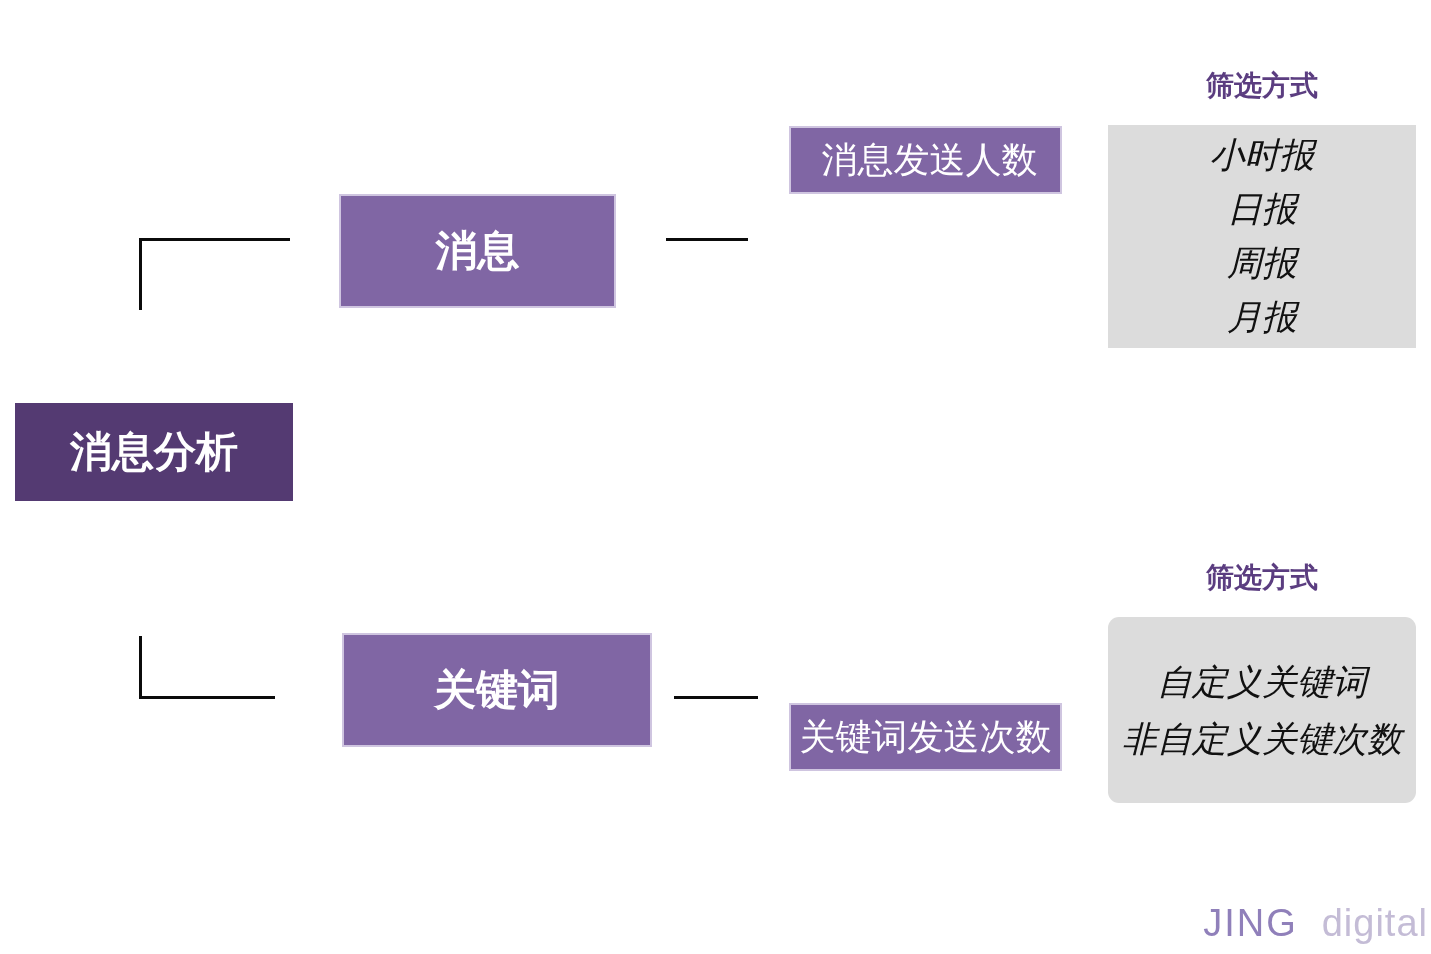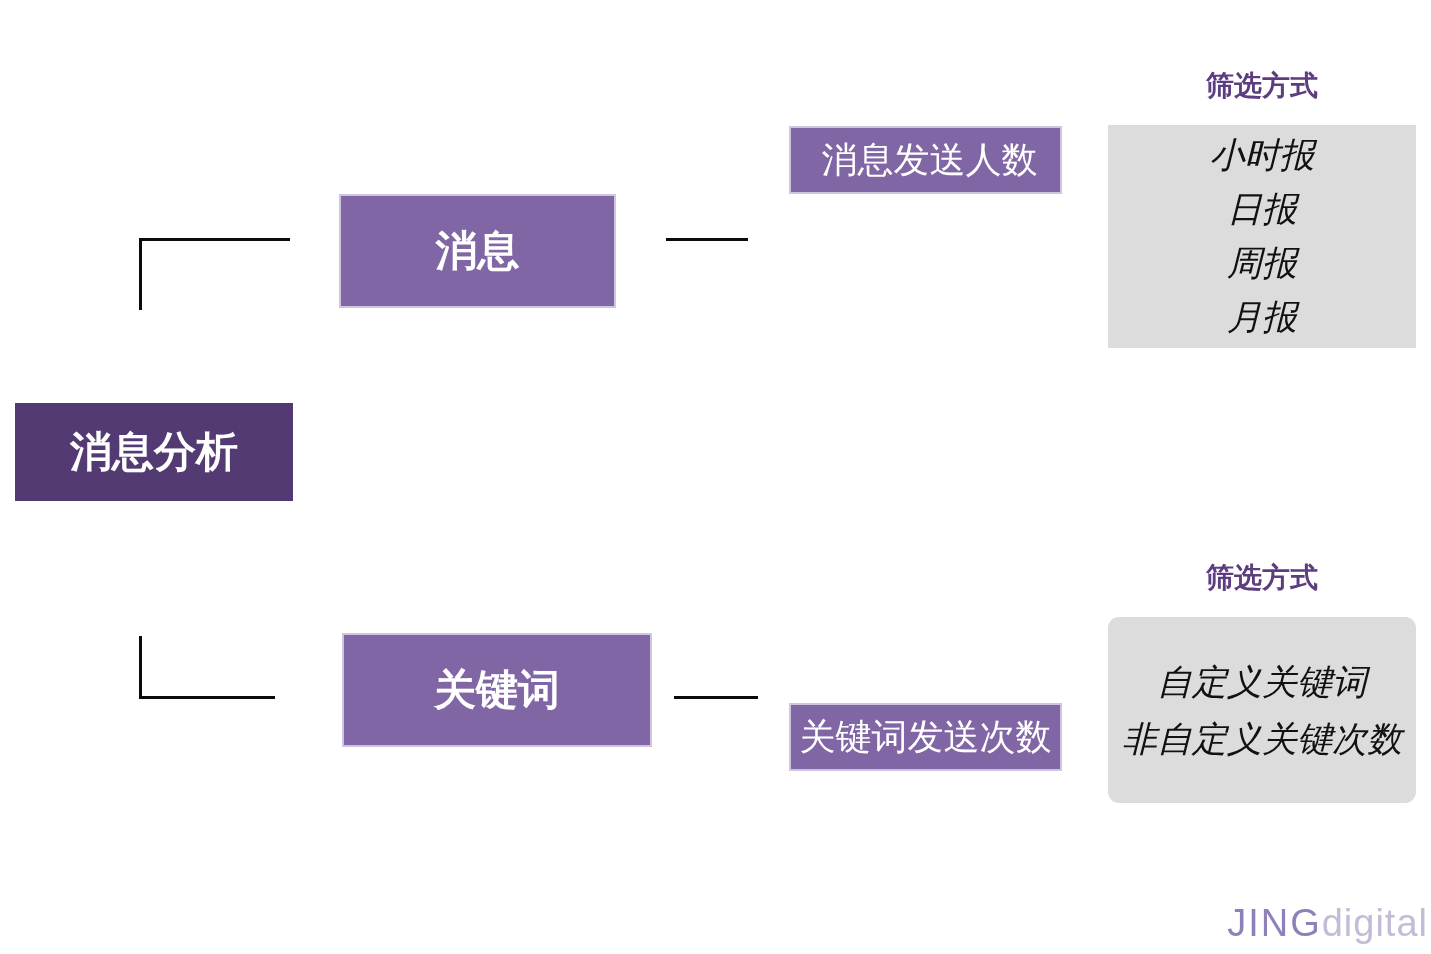--- a/index.html
+++ b/index.html
@@ -88,20 +88,21 @@
   }
   .logo .brand {
     color: var(--logo-brand, #9080ba);
     font-weight: normal;
     letter-spacing: 2px;
   }
   .logo .suffix {
     color: var(--logo-suffix, #c4bcd6);
     font-weight: normal;
     letter-spacing: 1px;
+    margin-left: 24px;
   }
 </style>
 </head>
 <body>
 
 <div class="canvas">
 
   <div class="node root">消息分析</div>
 
   <div class="line" style="left:139px; top:238px; width:151px; height:3px;"></div>

